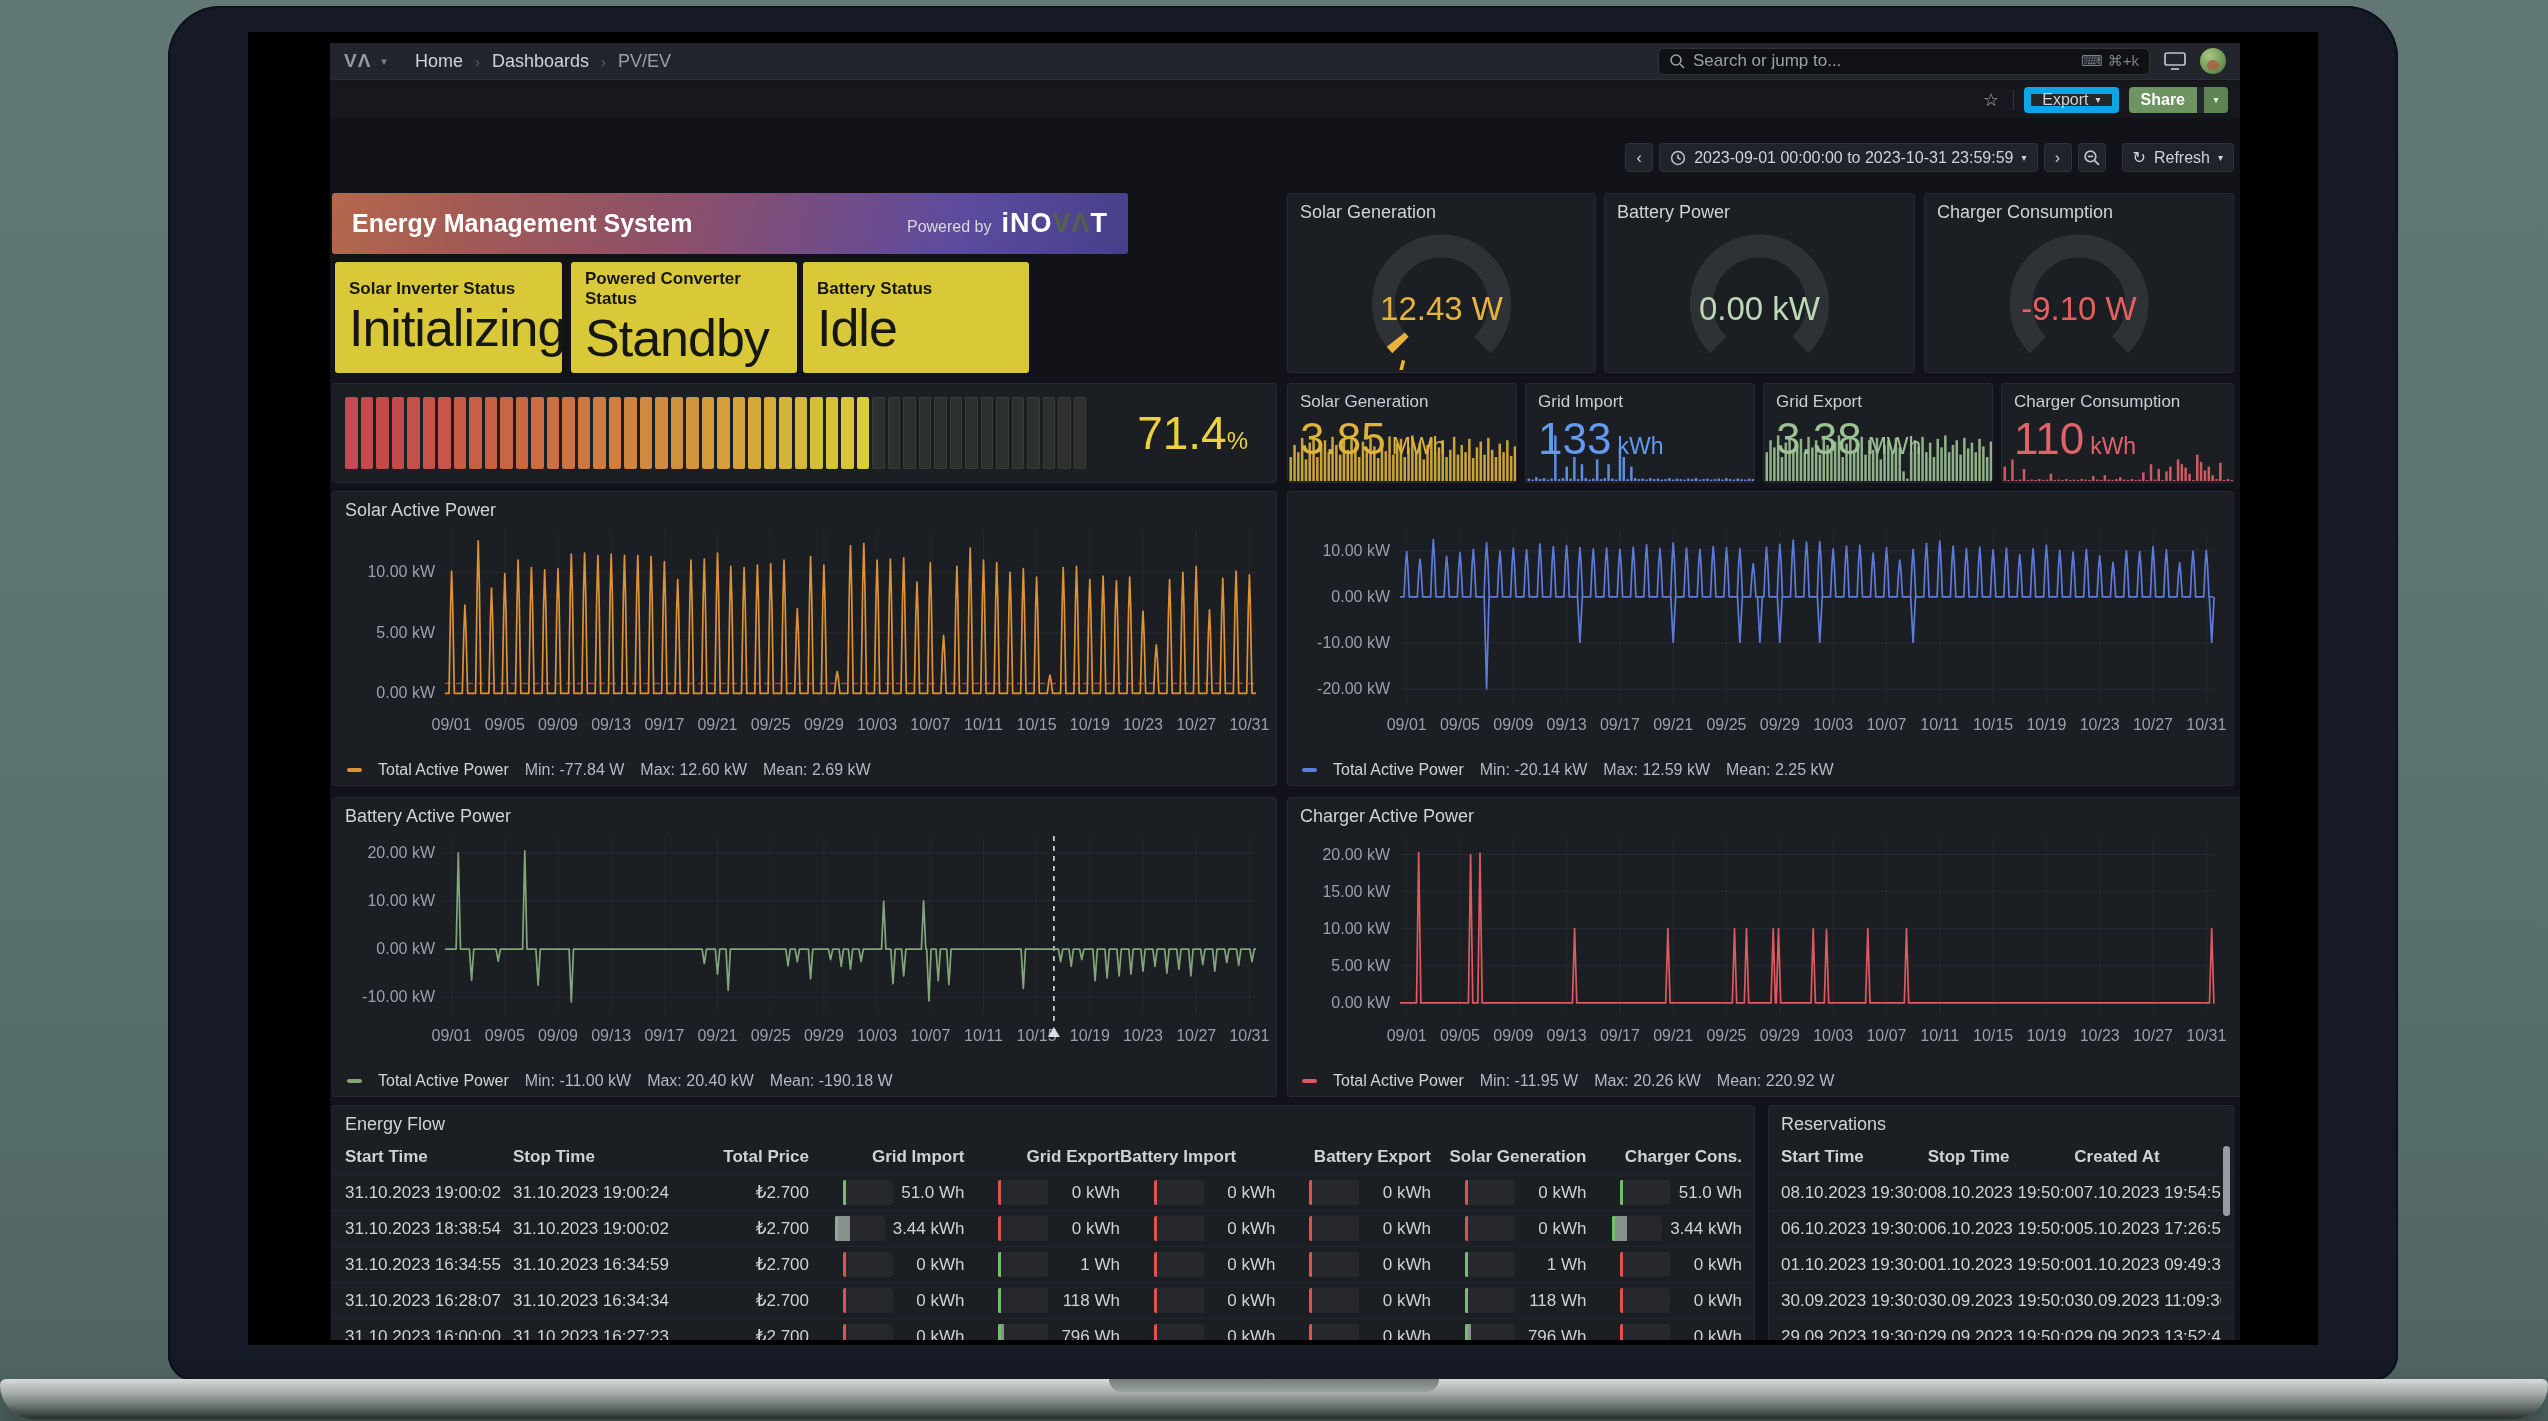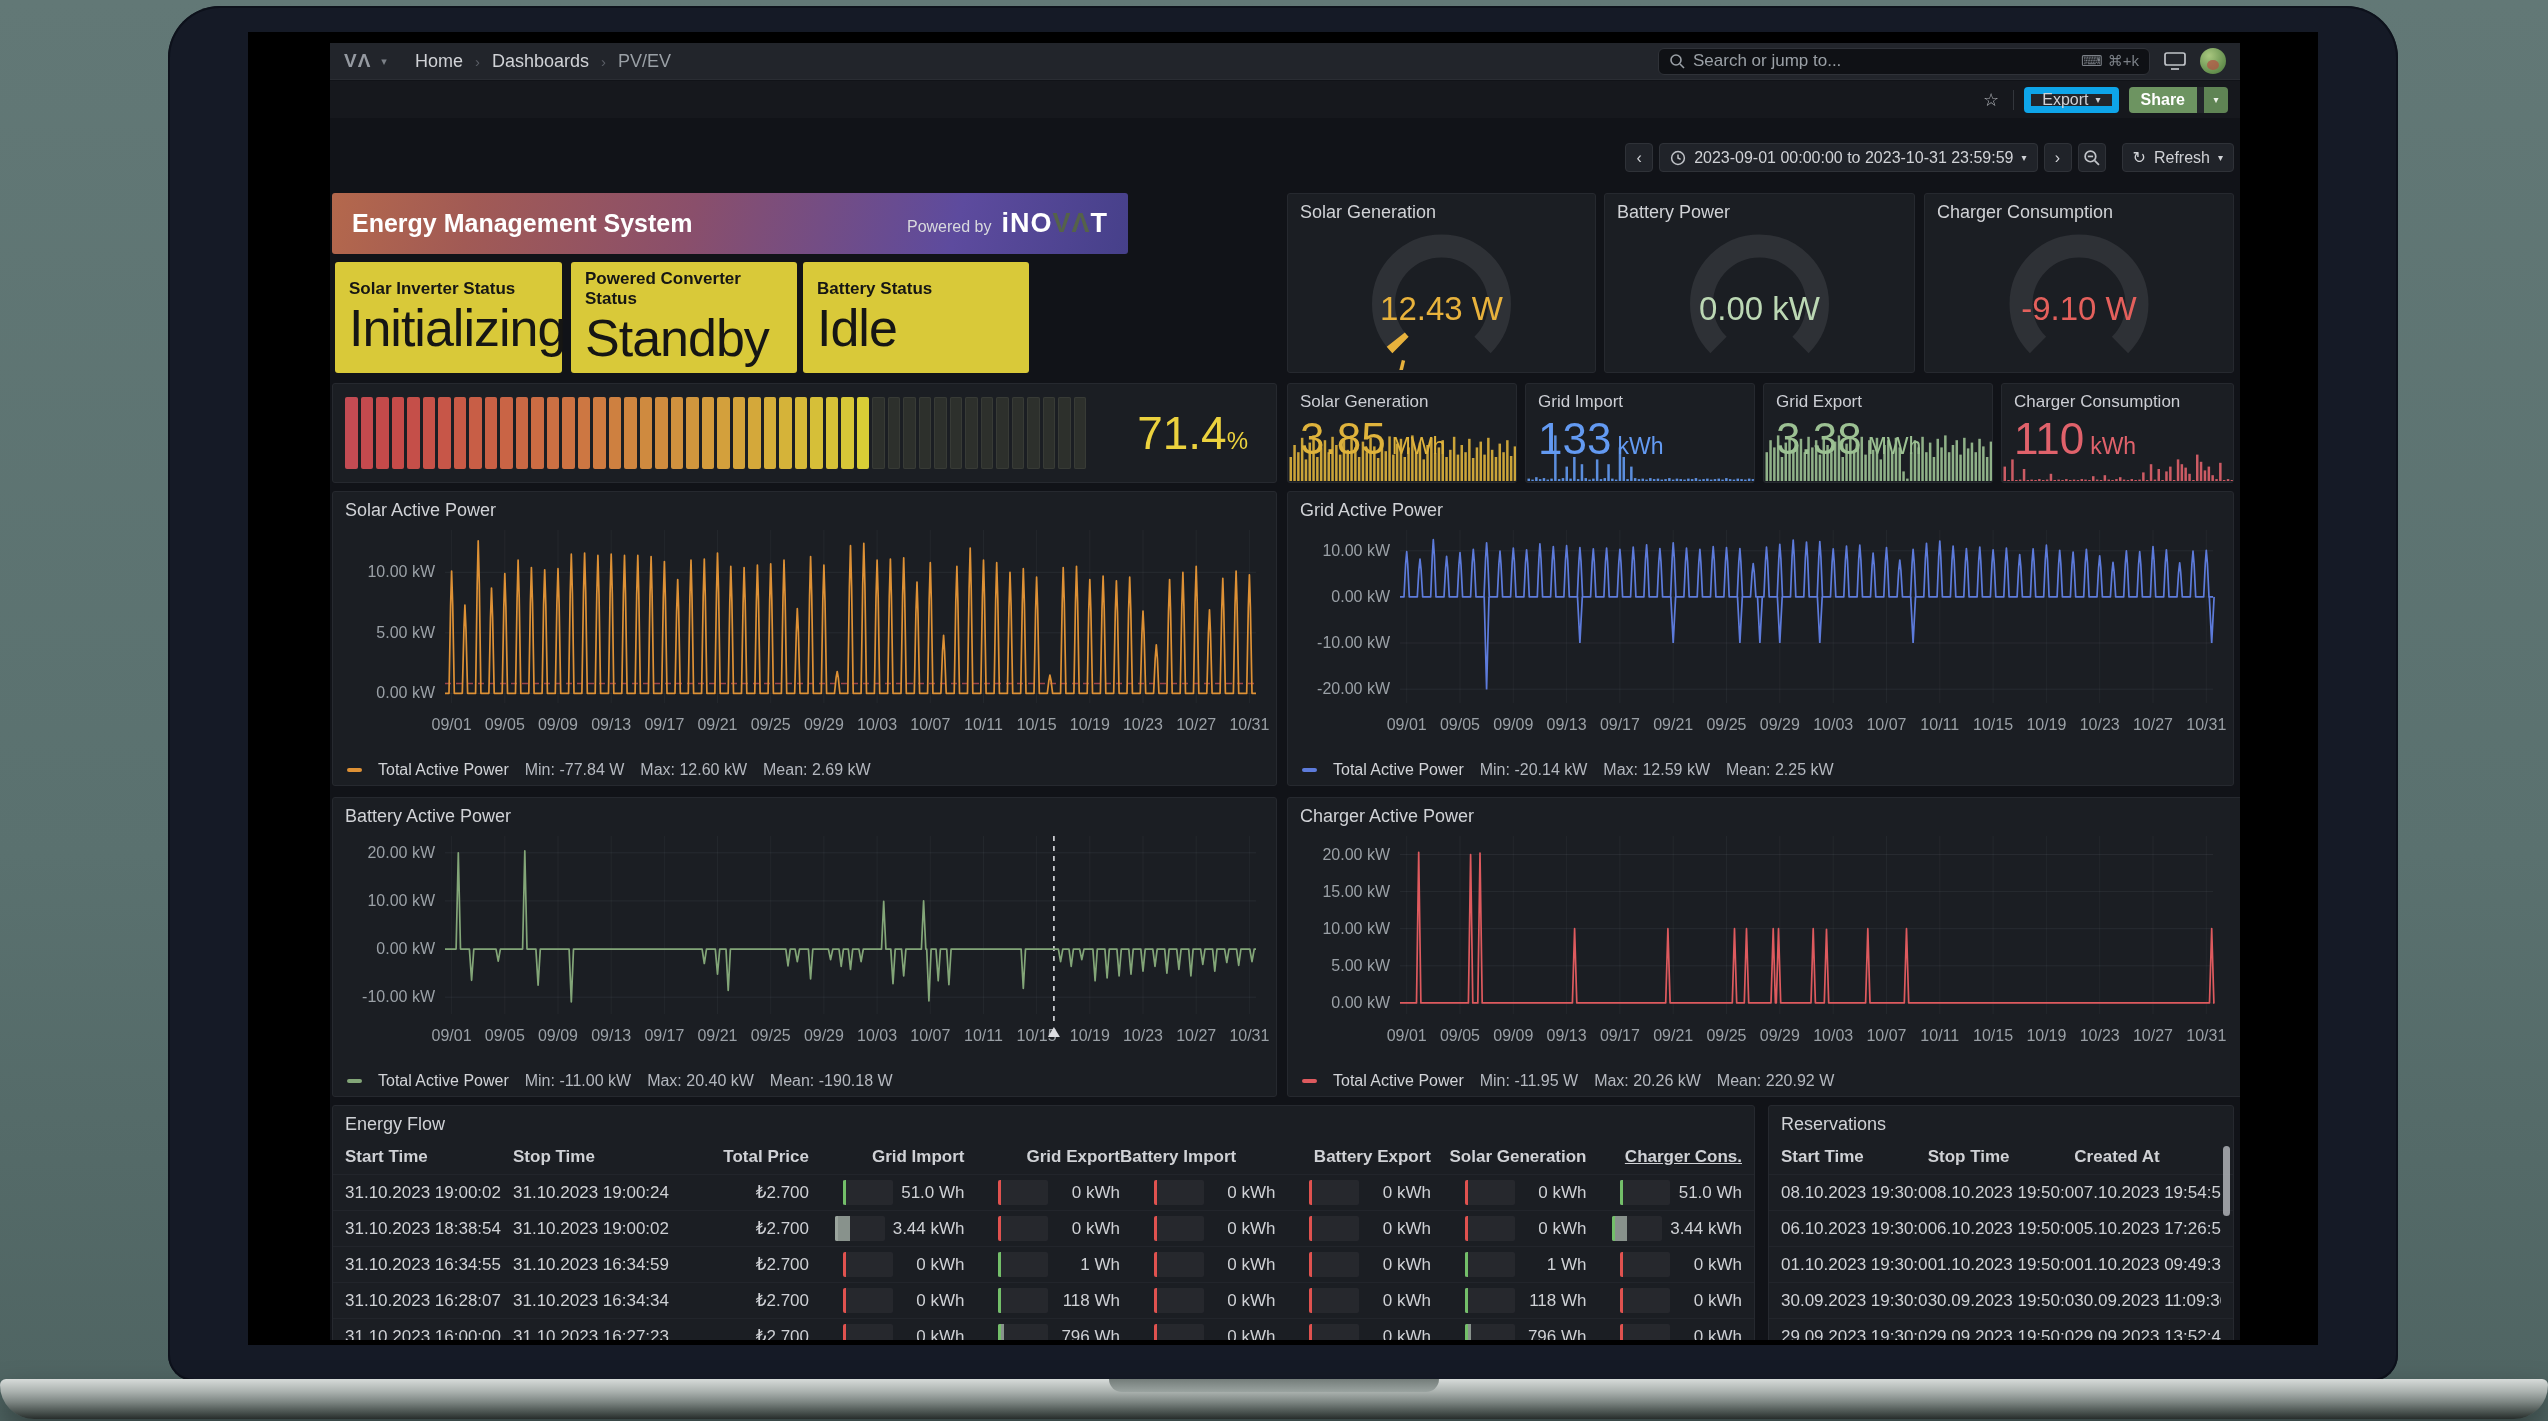--- a/index.html
+++ b/index.html
@@ -580,21 +580,20 @@
         </svg></div>
     <div class="chart-legend">
         <span class="legend-dash" style="background:#de9135"></span>
         <span class="legend-name">Total Active Power</span>
         <span>Min: -77.84 W</span>
         <span>Max: 12.60 kW</span>
         <span>Mean: 2.69 kW</span>
       </div>
   </div>
   <div class="panel" style="left:957px;top:448px;width:947px;height:295px;">
-    <div class="panel-title">Grid Active Power</div>
     <div class="chart-body"><svg width="937" height="233">
           <line x1="114.7" y1="8" x2="114.7" y2="181" stroke="rgba(204,210,220,0.05)"></line>
           <text class="tick" x="114.7" y="208" text-anchor="middle">09/01</text>
           <line x1="168.0" y1="8" x2="168.0" y2="181" stroke="rgba(204,210,220,0.05)"></line>
           <text class="tick" x="168.0" y="208" text-anchor="middle">09/05</text>
           <line x1="221.3" y1="8" x2="221.3" y2="181" stroke="rgba(204,210,220,0.05)"></line>
           <text class="tick" x="221.3" y="208" text-anchor="middle">09/09</text>
           <line x1="274.6" y1="8" x2="274.6" y2="181" stroke="rgba(204,210,220,0.05)"></line>
           <text class="tick" x="274.6" y="208" text-anchor="middle">09/13</text>
           <line x1="327.9" y1="8" x2="327.9" y2="181" stroke="rgba(204,210,220,0.05)"></line>
@@ -756,21 +755,21 @@
     <div class="tbl" id="energy-flow-table">
         <div class="trow thead" style="grid-template-columns:168px 168px 128px repeat(6, 1fr)">
           <div class="tc " style="">Start Time</div>
           <div class="tc " style="">Stop Time</div>
           <div class="tc r" style="display:block;text-align:right;">Total Price</div>
           <div class="tc r" style="display:block;text-align:right;">Grid Import</div>
           <div class="tc r" style="display:block;text-align:right;">Grid Export</div>
           <div class="tc r" style="display:block;text-align:left;">Battery Import</div>
           <div class="tc r" style="display:block;text-align:right;">Battery Export</div>
           <div class="tc r" style="display:block;text-align:right;">Solar Generation</div>
-          <div class="tc r" style="display:block;text-align:right;text-decoration:underline;">Charger Cons.</div>
+          <div class="tc r" style="display:block;text-align:right;">Charger Cons.</div>
         </div>
         <div class="trow" style="grid-template-columns:168px 168px 128px repeat(6, 1fr)">
           <div class="tc">31.10.2023 19:00:02</div>
           <div class="tc">31.10.2023 19:00:24</div>
           <div class="tc" style="display:block;text-align:right;">₺2.700</div>
           <div class="tc r">
             <span class="minibar">
               <span class="fill" style="width:3%"></span>
               <span class="accent" style="background:#73bf69"></span>
             </span>

